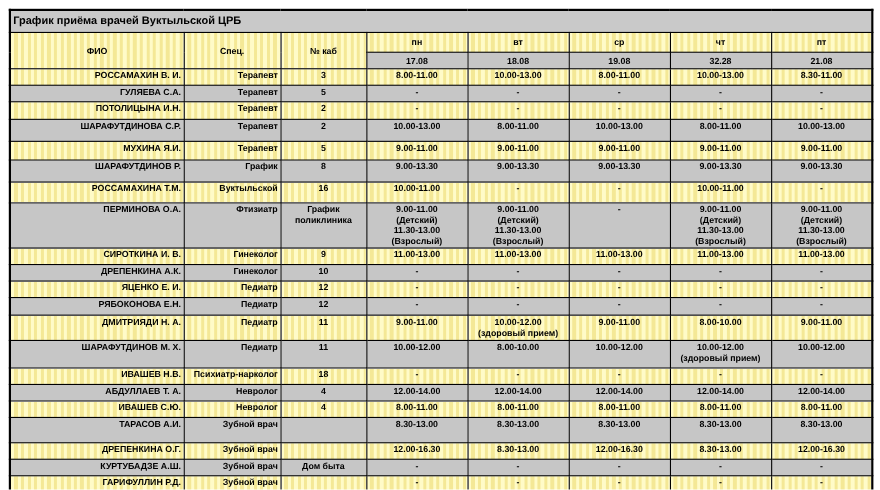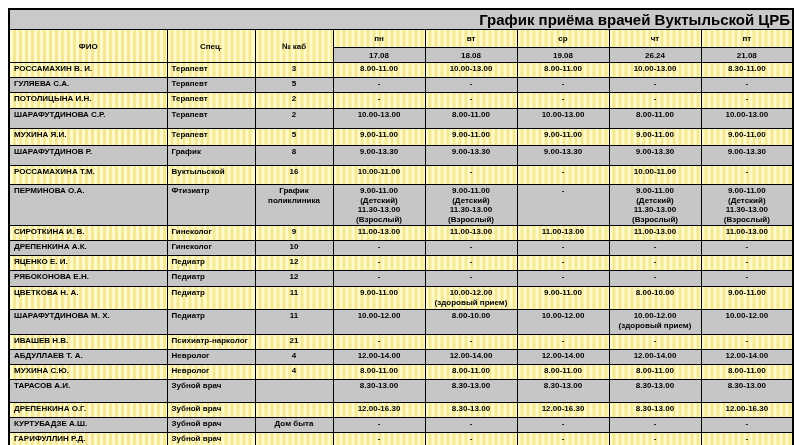--- a/index.html
+++ b/index.html
@@ -9,34 +9,34 @@
   }
   table{
     border-collapse:collapse;table-layout:fixed;
     margin:8px 0 0 8px;width:784px;
     border:2px solid #000;
   }
   col.c-fio{width:158px}col.c-spec{width:88px}col.c-kab{width:78px}
   col.c-day{width:92px}
   th,td{border:1px solid #000;font-weight:bold;overflow:hidden;}
   .title-cell{
-    background:#c9c9c9;font-size:15px;height:17px;text-align:right;
+    background:#c9c9c9;font-size:10px;height:17px;text-align:left;
     padding:1px 2px;
   }
   .yel{
     background:repeating-linear-gradient(90deg,#fffbc8 0 3px,#f4e896 3px 6px);
   }
   .gry{background:#c6c6c6;}
   .head-row th{font-size:8px;height:15px;text-align:center;padding:1px 1px;}
   .date-row th{font-size:8px;height:12px;text-align:center;padding:1px 2px;}
   #rows td{
     font-size:8px;line-height:9.5px;vertical-align:top;
     padding:1px 2px;white-space:pre-line;height:12px;
   }
-  #rows td.fio,#rows td.spec{text-align:left;padding-left:4px;}
+  #rows td.fio,#rows td.spec{text-align:right;padding-left:4px;}
   #rows td.kab,#rows td.day{text-align:center;}
   #rows tr:nth-child(odd) td{
     background:repeating-linear-gradient(90deg,#fffbc8 0 3px,#f4e896 3px 6px);
   }
   #rows tr:nth-child(even) td{background:#c6c6c6;}
   
   #rows tr:nth-child(3) td{height:13px}
   #rows tr:nth-child(4) td{height:17px}
   #rows tr:nth-child(5) td{height:14px}
   #rows tr:nth-child(6) td{height:17px}
@@ -72,21 +72,21 @@
       <th class="yel">пн</th>
       <th class="yel">вт</th>
       <th class="yel">ср</th>
       <th class="yel">чт</th>
       <th class="yel">пт</th>
     </tr>
     <tr class="date-row">
       <th class="gry">17.08</th>
       <th class="gry">18.08</th>
       <th class="gry">19.08</th>
-      <th class="gry">26.24</th>
+      <th class="gry">32.28</th>
       <th class="gry">21.08</th>
     </tr>
   </thead>
   <tbody id="rows">
       <tr>
         <td class="fio">РОССАМАХИН В. И.</td>
         <td class="spec">Терапевт</td>
         <td class="kab">3</td>
         <td class="day">8.00-11.00</td>
         <td class="day">10.00-13.00</td>
@@ -210,63 +210,63 @@
         <td class="fio">РЯБОКОНОВА Е.Н.</td>
         <td class="spec">Педиатр</td>
         <td class="kab">12</td>
         <td class="day">-</td>
         <td class="day">-</td>
         <td class="day">-</td>
         <td class="day">-</td>
         <td class="day">-</td>
       </tr>
       <tr>
-        <td class="fio">ЦВЕТКОВА Н. А.</td>
+        <td class="fio">ДМИТРИЯДИ Н. А.</td>
         <td class="spec">Педиатр</td>
         <td class="kab">11</td>
         <td class="day">9.00-11.00</td>
         <td class="day">10.00-12.00
 (здоровый прием)</td>
         <td class="day">9.00-11.00</td>
         <td class="day">8.00-10.00</td>
         <td class="day">9.00-11.00</td>
       </tr>
       <tr>
-        <td class="fio">ШАРАФУТДИНОВА М. Х.</td>
+        <td class="fio">ШАРАФУТДИНОВ М. Х.</td>
         <td class="spec">Педиатр</td>
         <td class="kab">11</td>
         <td class="day">10.00-12.00</td>
         <td class="day">8.00-10.00</td>
         <td class="day">10.00-12.00</td>
         <td class="day">10.00-12.00
 (здоровый прием)</td>
         <td class="day">10.00-12.00</td>
       </tr>
       <tr>
         <td class="fio">ИВАШЕВ Н.В.</td>
         <td class="spec">Психиатр-нарколог</td>
-        <td class="kab">21</td>
+        <td class="kab">18</td>
         <td class="day">-</td>
         <td class="day">-</td>
         <td class="day">-</td>
         <td class="day">-</td>
         <td class="day">-</td>
       </tr>
       <tr>
         <td class="fio">АБДУЛЛАЕВ Т. А.</td>
         <td class="spec">Невролог</td>
         <td class="kab">4</td>
         <td class="day">12.00-14.00</td>
         <td class="day">12.00-14.00</td>
         <td class="day">12.00-14.00</td>
         <td class="day">12.00-14.00</td>
         <td class="day">12.00-14.00</td>
       </tr>
       <tr>
-        <td class="fio">МУХИНА С.Ю.</td>
+        <td class="fio">ИВАШЕВ С.Ю.</td>
         <td class="spec">Невролог</td>
         <td class="kab">4</td>
         <td class="day">8.00-11.00</td>
         <td class="day">8.00-11.00</td>
         <td class="day">8.00-11.00</td>
         <td class="day">8.00-11.00</td>
         <td class="day">8.00-11.00</td>
       </tr>
       <tr>
         <td class="fio">ТАРАСОВ А.И.</td>

